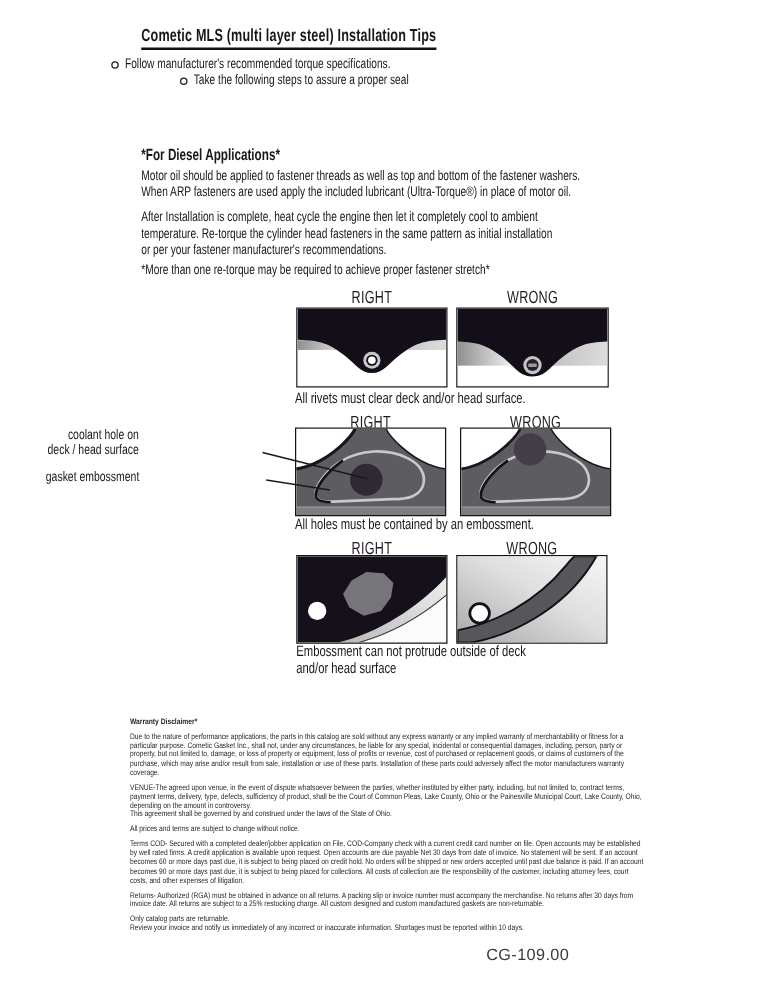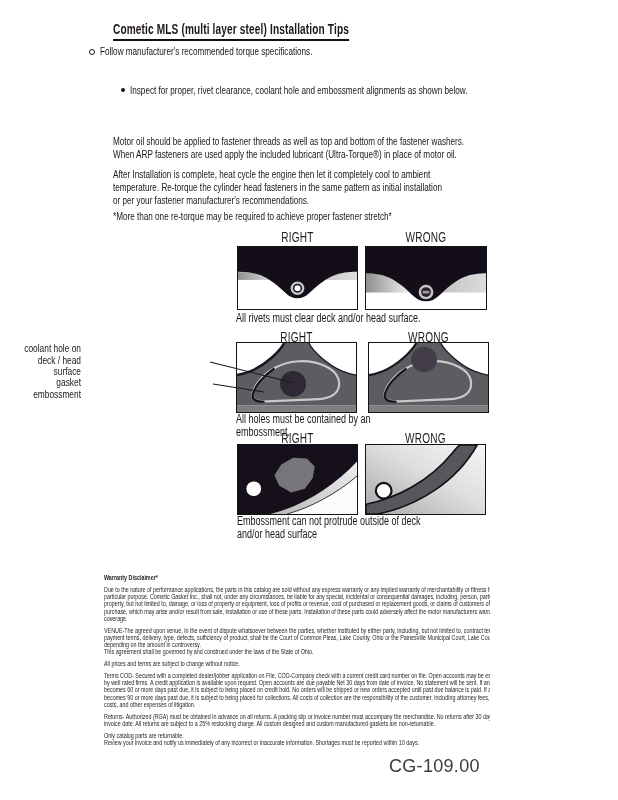--- a/index.html
+++ b/index.html
@@ -1,17 +1,17 @@
 <!DOCTYPE html>
 <html><head>
 <meta charset="utf-8">
 <style>
   html,body{margin:0;padding:0;background:#ffffff;}
   .page{position:relative;width:490px;height:800px;background:#fff;overflow:hidden;
-        font-family:"Liberation Sans","DejaVu Sans",sans-serif;color:#1c1518;}
+        font-family:"Liberation Sans","DejaVu Sans",sans-serif;color:#1c1518;padding-left:30px;}
   .abs{position:absolute;}
   .cond{transform:scaleX(0.74);transform-origin:0 0;white-space:pre;}
   .cond-r{transform:scaleX(0.76);transform-origin:100% 0;white-space:pre-line;}
   .title{font-size:14px;font-weight:bold;letter-spacing:0.2px;border-bottom:2px solid #111;
          padding-bottom:2px;display:inline-block;transform:scaleX(0.72);transform-origin:0 0;
          white-space:pre;margin:0;}
   .h2{font-size:13px;font-weight:bold;transform:scaleX(0.72);transform-origin:0 0;white-space:pre;margin:0;}
   .body-text{font-size:11px;line-height:13px;}
   .b-row{display:flex;height:13px;align-items:flex-start;justify-content:flex-end;}
   .b-ring{width:4px;height:4px;border:1px solid #1c1518;border-radius:50%;margin:3.5px 5px 0 0;flex:none;}
@@ -19,21 +19,21 @@
   .diagram-label{font-size:14px;letter-spacing:0.3px;text-align:center;color:#221c20;
                  transform:scaleX(0.72);transform-origin:50% 0;}
   .diagram{border:1.5px solid #141414;box-sizing:border-box;background:#fff;}
   .diagram svg{display:block;width:100%;height:100%;}
   .caption{font-size:12px;line-height:13px;transform:scaleX(0.75);transform-origin:0 0;white-space:pre-line;}
   .annot{font-size:11px;line-height:11.5px;text-align:right;}
   .legal{width:492px;font-size:6.4px;line-height:7.25px;color:#2a2327;
          transform:scaleX(0.84);transform-origin:0 0;}
   .legal-h{font-weight:bold;margin:0 0 6px 0;}
   .legal p{margin:0 0 4.5px 0;white-space:pre-line;}
-  .page-code{font-size:18px;color:#3f383b;letter-spacing:0.3px;}
+  .page-code{font-size:13px;color:#3f383b;letter-spacing:0.3px;}
 </style>
 </head>
 <body>
 
 <div class="page">
 
   <svg width="0" height="0" style="position:absolute" aria-hidden="true">
     <defs>
       <linearGradient id="gBand" x1="0" y1="0" x2="1" y2="0">
         <stop offset="0" stop-color="#8f8f8f"></stop>
@@ -55,28 +55,31 @@
 
   <div class="abs" style="left:113px;top:20px;">
     <h1 class="title">Cometic MLS (multi layer steel) Installation Tips</h1>
   </div>
 
   <div class="abs body-text" style="left:89px;top:45px;">
     <div class="b-row">
       <span class="b-ring"></span>
       <span class="cond">Follow manufacturer's recommended torque specifications.</span>
     </div>
+    <div class="b-row">
+      <span class="b-ring"></span>
+      <span class="cond">Take the following steps to assure a proper seal</span>
+    </div>
   </div>
   <div class="abs body-text" style="left:121px;top:84px;">
-    <div class="b-row">
-      <span class="b-dot"></span>
-      <span class="cond">Inspect for proper, rivet clearance, coolant hole and embossment alignments as shown below.</span>
-    </div>
   </div>
 
+  <div class="abs" style="left:113px;top:116px;">
+    <h2 class="h2">*For Diesel Applications*</h2>
+  </div>
   <div class="abs body-text cond" style="left:113px;top:135px;">Motor oil should be applied to fastener threads as well as top and bottom of the fastener washers.
 When ARP fasteners are used apply the included lubricant (Ultra-Torque®) in place of motor oil.</div>
   <div class="abs body-text cond" style="left:113px;top:168px;">After Installation is complete, heat cycle the engine then let it completely cool to ambient
 temperature. Re-torque the cylinder head fasteners in the same pattern as initial installation
 or per your fastener manufacturer's recommendations.</div>
   <div class="abs body-text cond" style="left:113px;top:210px;">*More than one re-torque may be required to achieve proper fastener stretch*</div>
 
   <div class="abs diagram-label" style="left:237px;top:229px;width:121px;">RIGHT</div>
   <div class="abs diagram-label" style="left:365px;top:229px;width:122px;">WRONG</div>
 

